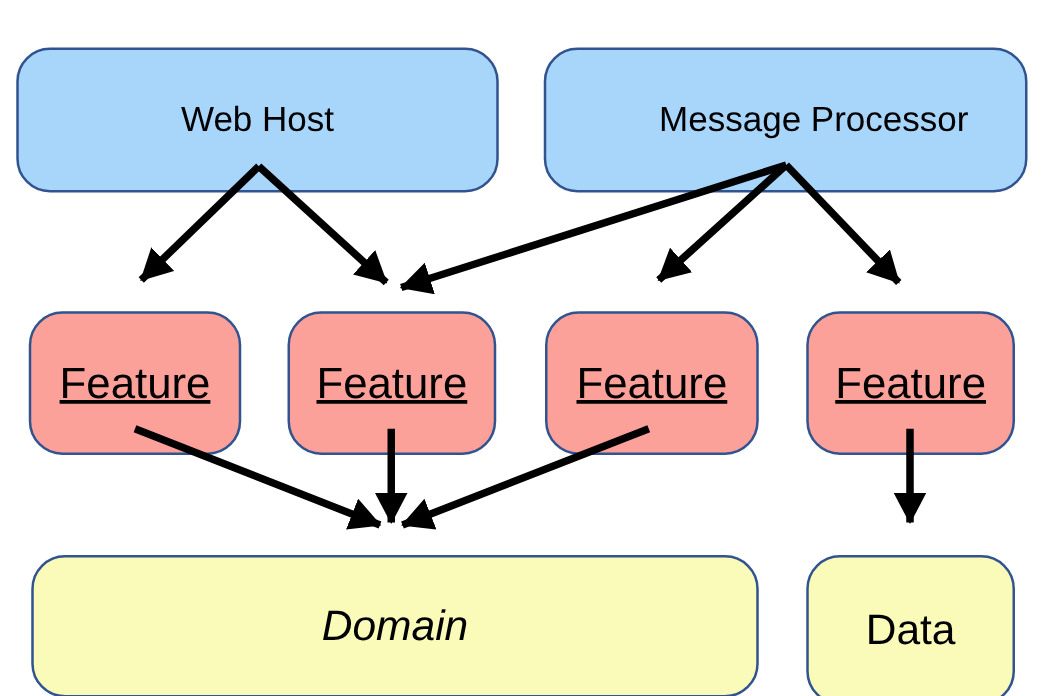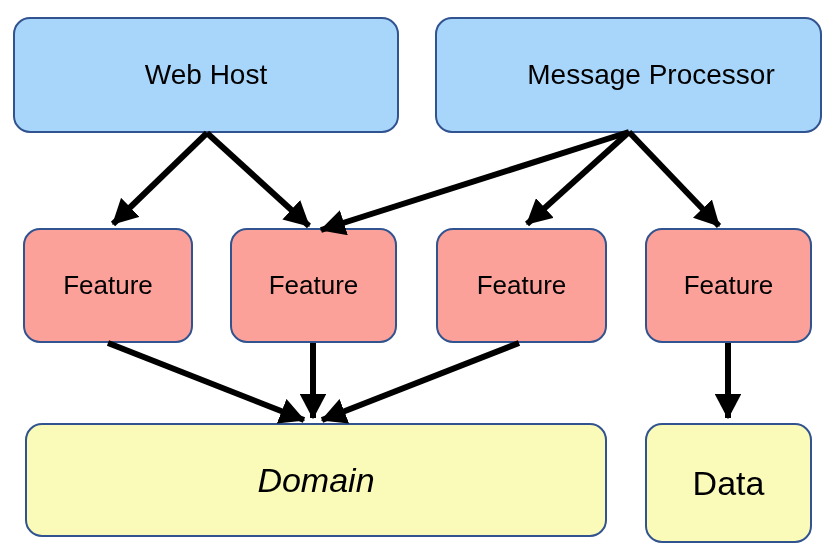--- a/index.html
+++ b/index.html
@@ -19,29 +19,30 @@
   .canvas {
     position: relative;
     width: 839px;
     height: 557px;
     background: var(--background);
     overflow: hidden;
   }
   .node {
     position: absolute;
     border: 2.5px solid var(--node-border);
-    border-radius: 17px;
+    border-radius: 27px;
     display: flex;
     align-items: center;
     justify-content: center;
     color: var(--text);
     text-align: center;
+    margin-top: 21px;
   }
   .node.blue   { background: var(--fill-blue);   font-size: 28px; }
-  .node.red    { background: var(--fill-red);    font-size: 26px; }
+  .node.red    { background: var(--fill-red);    font-size: 35px; text-decoration: underline; }
   .node.yellow { background: var(--fill-yellow); font-size: 34px; }
 
   #web-host           { left: 13px;  top: 17px;  width: 386px; height: 116px; }
   #message-processor  { left: 435px; top: 17px;  width: 387px; height: 116px; padding-left: 45px; }
   #feature-1          { left: 23px;  top: 228px; width: 170px; height: 115px; }
   #feature-2          { left: 230px; top: 228px; width: 167px; height: 115px; }
   #feature-3          { left: 436px; top: 228px; width: 171px; height: 115px; }
   #feature-4          { left: 645px; top: 228px; width: 167px; height: 115px; }
   #domain             { left: 25px;  top: 423px; width: 582px; height: 114px; font-style: italic; }
   #data               { left: 645px; top: 423px; width: 167px; height: 120px; }

